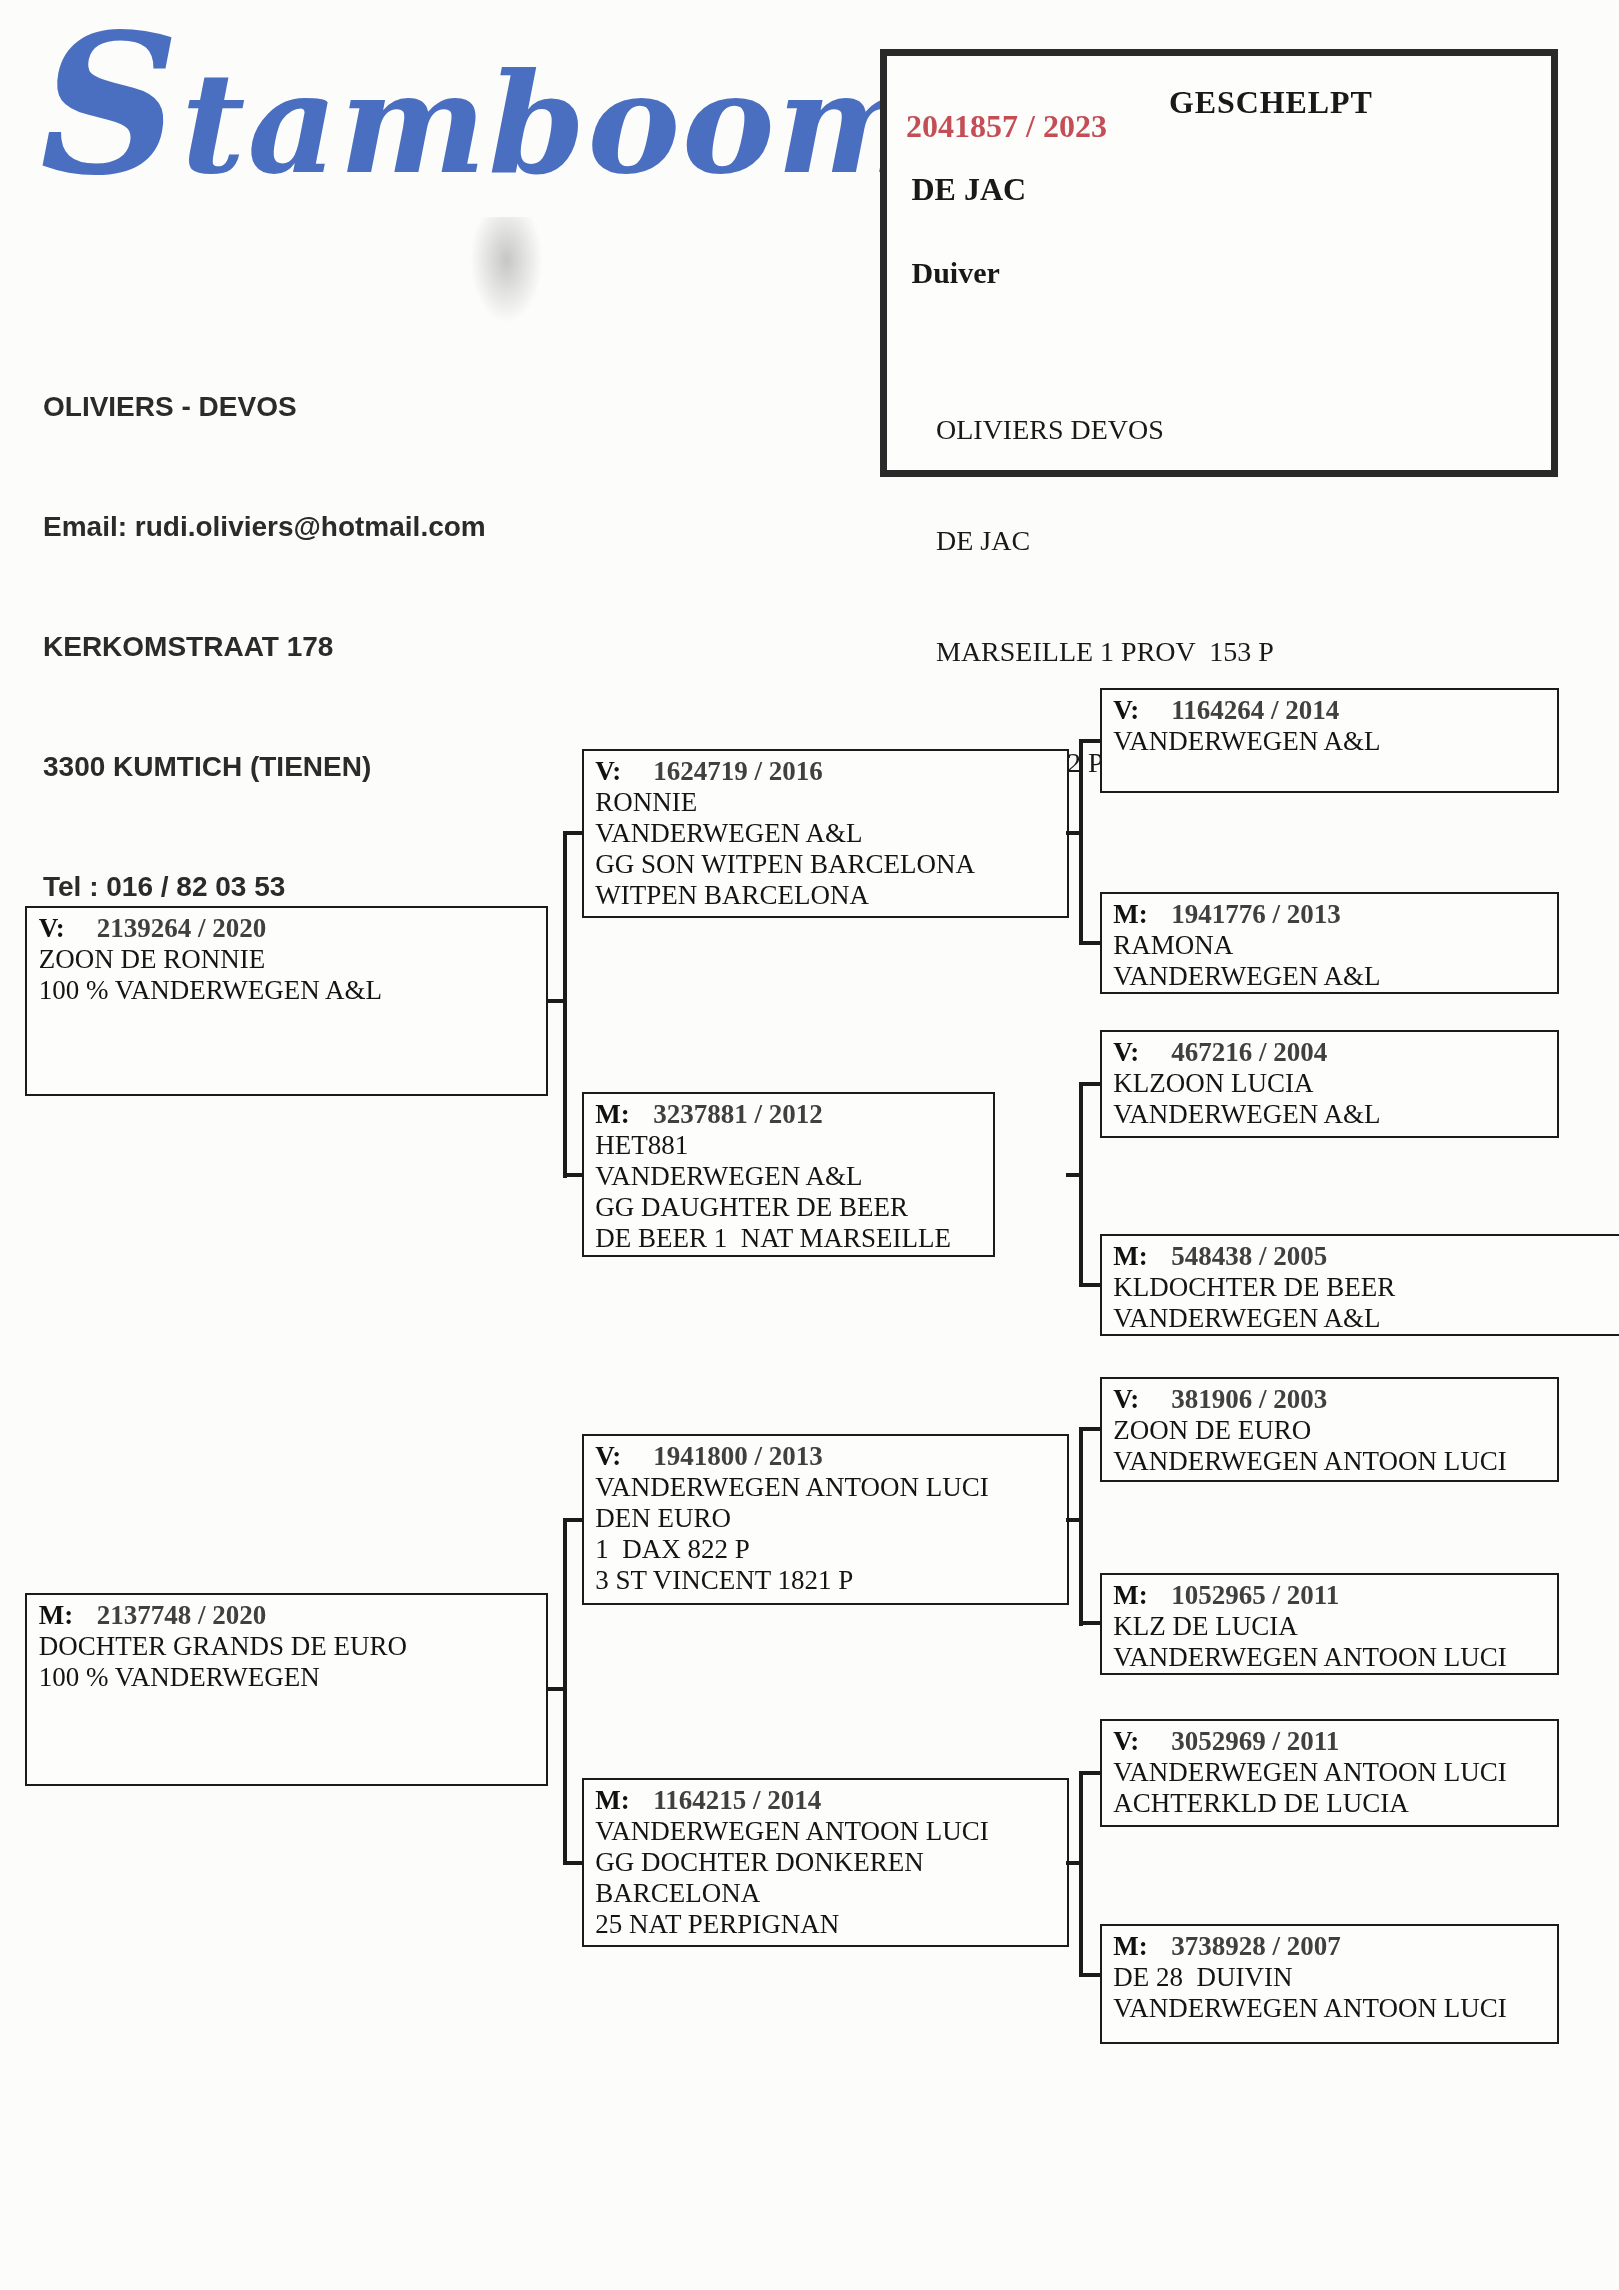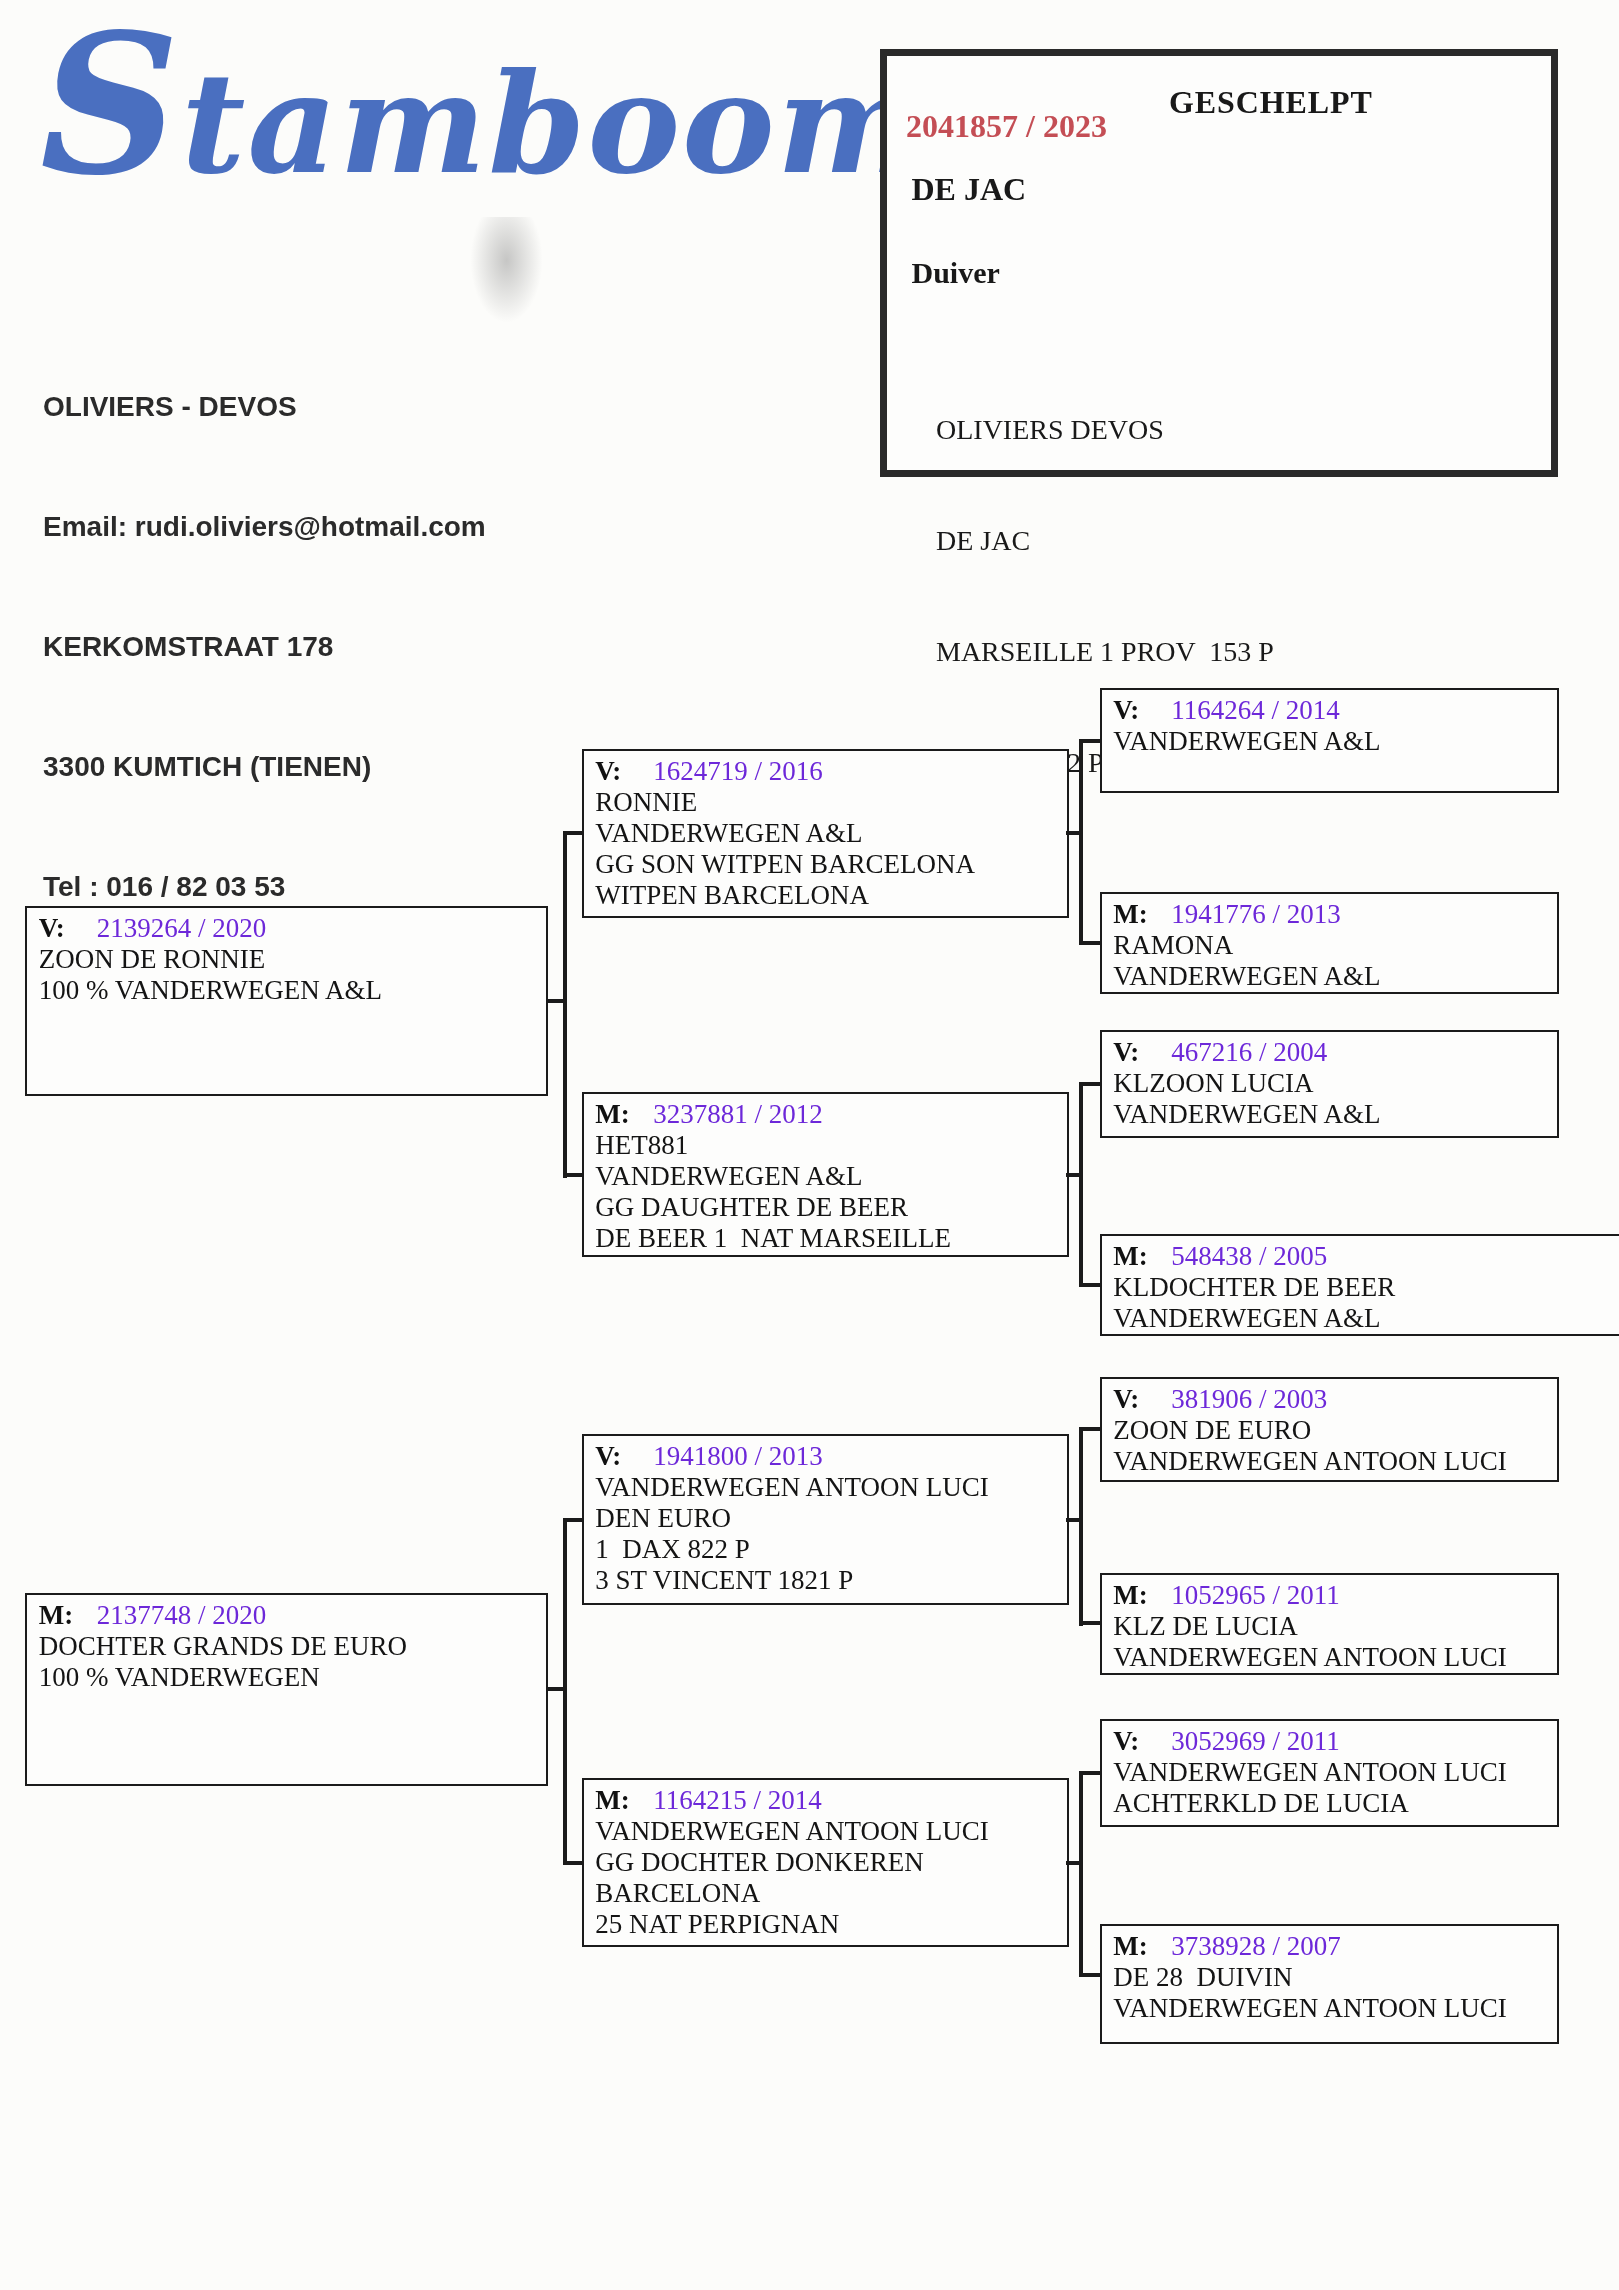--- a/index.html
+++ b/index.html
@@ -63,21 +63,21 @@
     box-sizing:border-box;
     border:2.8px solid #1b1b1b;
     background:#fdfdfc;
     padding:4.7px 7.5px 0 11.3px;
     font-size:27px;
     line-height:31px;
     color:#141414;
   }
   .rline { white-space:pre; }
   .sex   { font-weight:bold; display:inline-block; min-width:58px; color:#111; }
-  .ring  { font-weight:normal; color:#6d28d9; }
+  .ring  { font-weight:bold; color:#404040; }
   .pline { white-space:pre; }
   
   .cl { position:absolute; background:#1b1b1b; }
 </style>
 </head>
 <body>
 
 <div class="page">
 
   <div class="logo"><span class="cap">S</span><span class="rest">tamboom</span></div>
@@ -116,21 +116,21 @@
     <div class="pline">100 % VANDERWEGEN</div>
   </div>
 
   <div class="pbox" style="left:582px;top:749px;width:487px;height:169px">
     <div class="rline"><span class="sex">V:</span><span class="ring">1624719 / 2016</span></div>
     <div class="pline">RONNIE</div>
     <div class="pline">VANDERWEGEN A&amp;L</div>
     <div class="pline">GG SON WITPEN BARCELONA</div>
     <div class="pline">WITPEN BARCELONA</div>
   </div>
-  <div class="pbox" style="left:582px;top:1092px;width:487px;height:165px">
+  <div class="pbox" style="left:582px;top:1092px;width:413px;height:165px">
     <div class="rline"><span class="sex">M:</span><span class="ring">3237881 / 2012</span></div>
     <div class="pline">HET881</div>
     <div class="pline">VANDERWEGEN A&amp;L</div>
     <div class="pline">GG DAUGHTER DE BEER</div>
     <div class="pline">DE BEER 1  NAT MARSEILLE</div>
   </div>
   <div class="pbox" style="left:582px;top:1434px;width:487px;height:171px">
     <div class="rline"><span class="sex">V:</span><span class="ring">1941800 / 2013</span></div>
     <div class="pline">VANDERWEGEN ANTOON LUCI</div>
     <div class="pline">DEN EURO</div>

